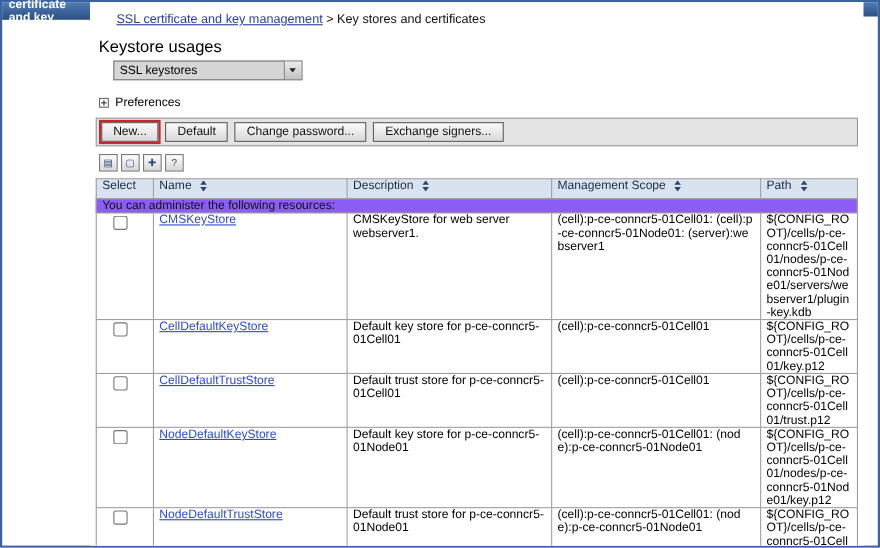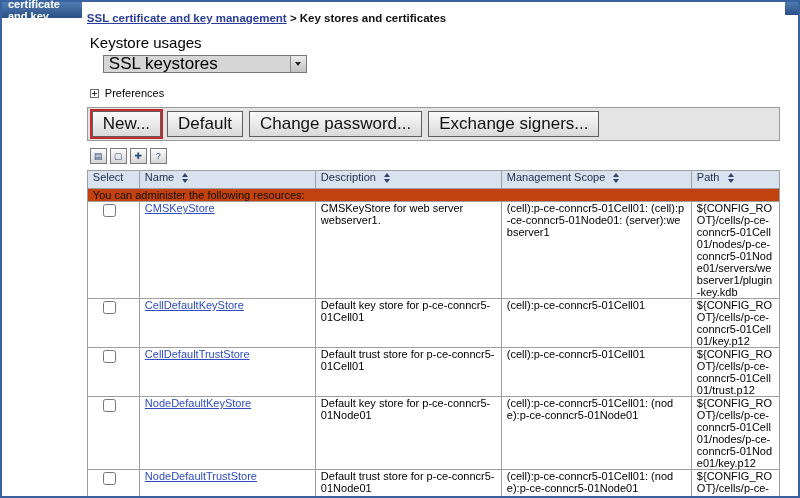--- a/index.html
+++ b/index.html
@@ -6,53 +6,53 @@
   html,body { margin:0; padding:0; background:#cfcfcf; }
   body { width:800px; height:498px; font-family:"Liberation Sans", sans-serif; }
   .frame { width:800px; height:498px; border:2px solid #39629f; background:#fff;
            display:flex; }
   .titlebar { height:16px; flex:0 0 16px; background:linear-gradient(#4f7cb4,#2b4f84);
               color:#fff; font-size:11px; font-weight:bold; display:flex; align-items:center;
               padding:0 6px; }
   .bottombar { height:13px; flex:0 0 13px; background:linear-gradient(#4f7cb4,#2b4f84); }
   .content { flex:1 1 auto; padding:8px 5px 0 5px; overflow:hidden; background:#fff; }
 
-  .breadcrumb { font-size:11.5px; font-weight:bold; color:#111; margin:2px 3px 10px 0; }
+  .breadcrumb { font-size:11.5px; font-weight:normal; color:#111; margin:2px 3px 10px 19px; }
   .breadcrumb a { color:#2b3d9b; text-decoration:underline; cursor:pointer; }
   .intro { font-size:11px; color:#111; margin:0 3px 16px 3px; }
 
   .usages-label { font-size:15px; margin:0 3px 4px 3px; }
-  .selectbox { margin-left:16px; width:204px; height:18px; background:#d6d6d6;
-               border:1px solid #767676; display:flex; align-items:center; font-size:17px; }
+  .selectbox { margin-left:16px; width:172px; height:18px; background:#d6d6d6;
+               border:1px solid #767676; display:flex; align-items:center; font-size:11px; }
   .selectbox .val { flex:1; padding-left:5px; }
   .selectbox .arrbtn { width:16px; height:16px; margin-right:0; background:linear-gradient(#ececec,#c2c2c2);
                        border-left:1px solid #8a8a8a; display:flex; align-items:center; justify-content:center; }
   .arr { width:0; height:0; border-left:3px solid transparent; border-right:3px solid transparent;
          border-top:4px solid #222; }
 
   .prefs { font-size:11px; margin:14px 3px 8px 3px; display:flex; align-items:center; gap:6px; }
   .expandbox { width:9px; height:9px; border:1px solid #6a6a6a; background:#fff; position:relative; }
   .expandbox::before { content:""; position:absolute; left:1px; right:1px; top:3px; height:1px; background:#333; }
   .expandbox::after  { content:""; position:absolute; top:1px; bottom:1px; left:3px; width:1px; background:#333; }
 
   .btnstrip { border:1px solid #9a9a9a; background:#e4e4e4; padding:3px 4px; display:flex;
               gap:6px; align-items:center; }
-  .btnstrip button { font-family:inherit; font-size:17px; color:#111;
+  .btnstrip button { font-family:inherit; font-size:11px; color:#111;
                      background:linear-gradient(#fafafa,#d9d9d9); border:1px solid #5f5f5f;
                      padding:2px 10px; cursor:pointer; }
   .btnstrip button.hl { outline:2px solid #c5292b; }
 
   .iconbar { margin:7px 3px 6px 3px; display:flex; gap:3px; }
   .tool { width:17px; height:16px; border:1px solid #7a7a7a; background:linear-gradient(#fdfdfd,#d6d6d6);
           font-size:9px; color:#2a4a7a; display:flex; align-items:center; justify-content:center; cursor:pointer; }
 
   table.grid { width:100%; border-collapse:collapse; table-layout:fixed; font-size:11px; margin-top:2px; }
   table.grid th, table.grid td { border:1px solid #9f9f9f; padding:0 5px; vertical-align:top; text-align:left; }
   thead th { background:#d9e3f0; color:#1e2b4a; font-weight:normal; height:18px; white-space:nowrap; }
-  .caption-row td { background:#c2410c; color:#111; }
+  .caption-row td { background:#8b5cf6; color:#111; }
   tbody.data td { background:#fff; }
   tbody.data tr { height:44px; }
   tbody.data tr.tall { height:56px; }
   .total-row td { background:#dfe6ef; height:18px; }
   td.path-cell { word-break:break-all; }
   td.scope-cell { word-break:break-all; }
   a.rowlink { color:#2f4cc0; text-decoration:underline; cursor:pointer; }
   td.sel-cell { text-align:left; }
   td.sel-cell input { margin:2px 0 0 10px; width:13px; height:13px; }
 

